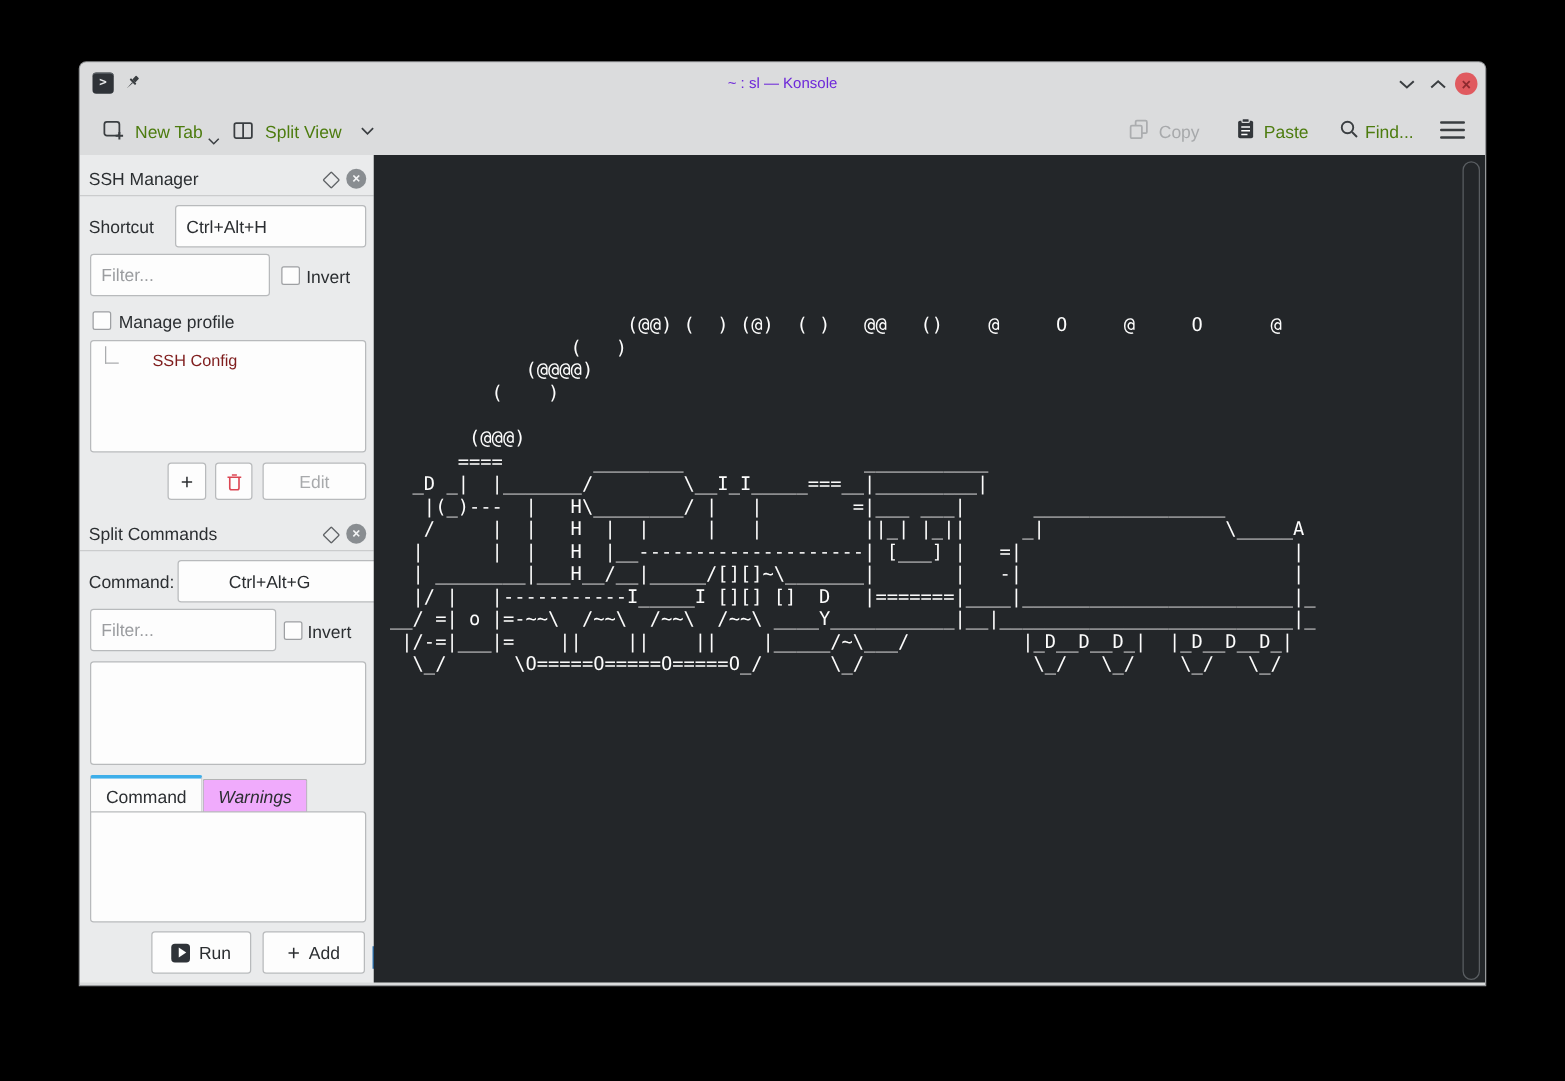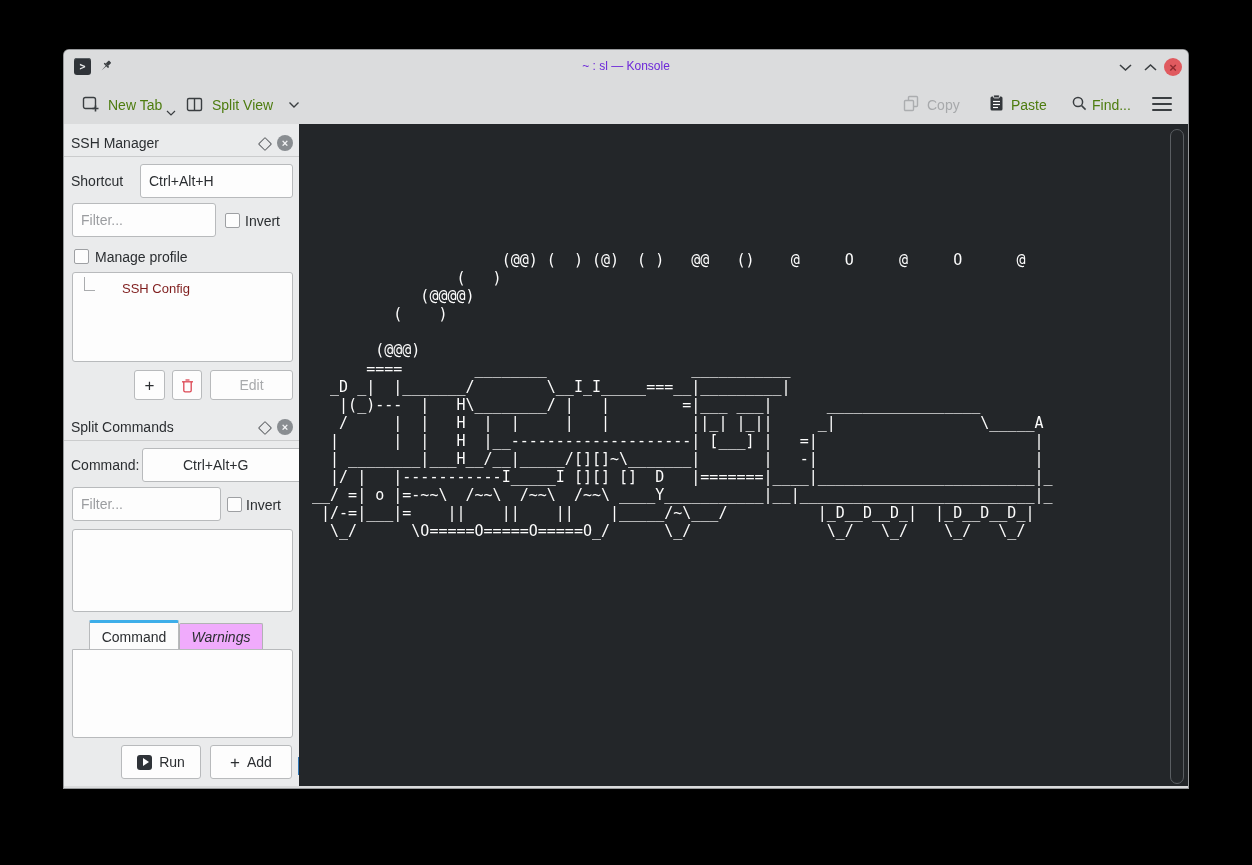--- a/index.html
+++ b/index.html
@@ -42,21 +42,21 @@
        font-family:"Liberation Sans",sans-serif;font-size:14px;color:#2b2e31;padding:0 8px;outline:none;}
   .tin::placeholder{color:#9b9da0;}
   .cb{position:absolute;width:15px;height:15px;box-sizing:border-box;border:1px solid #9ea0a3;border-radius:2px;background:#fdfdfd;}
   .box{position:absolute;box-sizing:border-box;border:1px solid #b8babc;border-radius:3px;background:#fdfdfd;}
   .tree-item{position:absolute;left:24px;top:8px;font-size:13px;color:#7f1d1d;margin-left:25px;}
   .branch{position:absolute;left:11px;top:4px;width:10px;height:13px;border-left:1px solid #aaacae;border-bottom:1px solid #aaacae;}
   .btn{position:absolute;box-sizing:border-box;border:1px solid #b8babc;border-radius:3px;background:#fdfdfd;
        display:flex;align-items:center;justify-content:center;font-size:14px;color:#2b2e31;gap:7px;}
   .btn.dis{color:#a8aaac;}
   .plus-glyph{font-size:17px;font-weight:400;color:#2b2e31;line-height:1;}
-  .tab{position:absolute;box-sizing:border-box;font-size:14px;display:flex;align-items:center;justify-content:center;margin-left:17px;}
+  .tab{position:absolute;box-sizing:border-box;font-size:14px;display:flex;align-items:center;justify-content:center;}
   .tab.active{background:#fcfcfc;border:1px solid #b8babc;border-bottom:none;border-top:3px solid #3daee9;border-radius:2px 2px 0 0;}
   .tab.inactive{background:#f0abfc;border:1px solid #b2b3b4;border-bottom:none;border-radius:2px 2px 0 0;font-style:italic;}
   .run-glyph{width:15px;height:15px;background:#2f3338;border-radius:3px;display:flex;align-items:center;justify-content:center;}
   .run-glyph i{display:block;width:0;height:0;border-left:6px solid #fff;border-top:4px solid transparent;border-bottom:4px solid transparent;margin-left:2px;}
   svg{display:block;}
 </style>
 </head>
 <body>
 
 <div class="screen">

